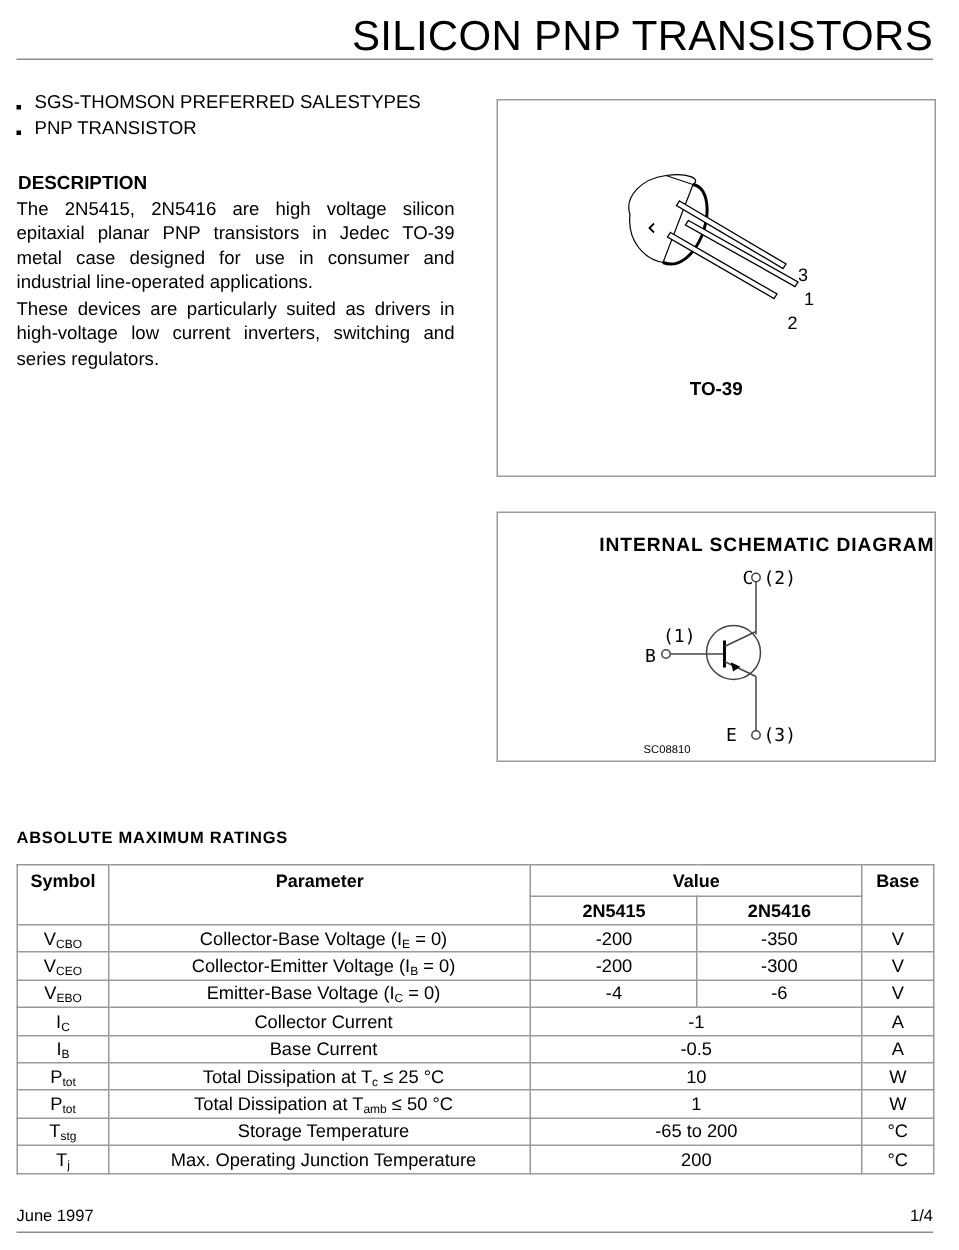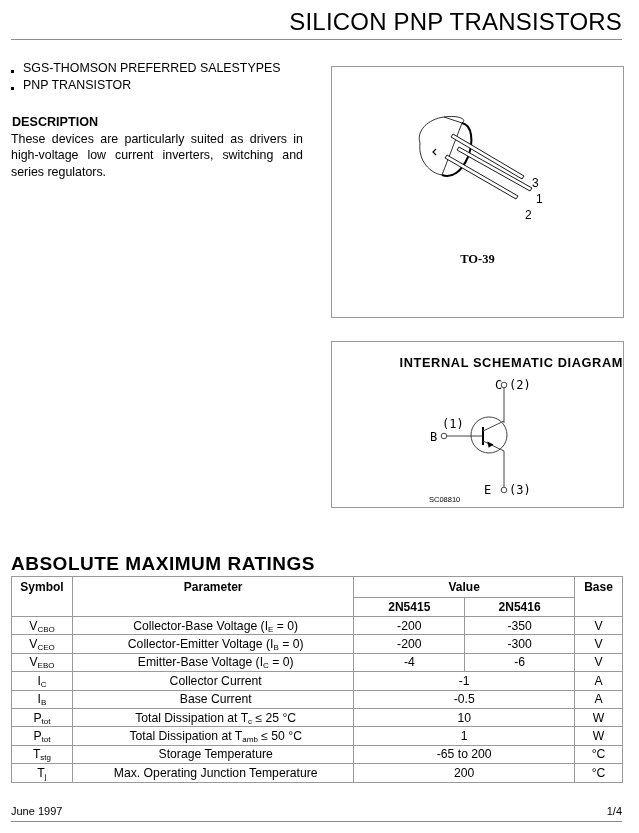--- a/index.html
+++ b/index.html
@@ -1,32 +1,32 @@
 <!DOCTYPE html>
 <html><head>
 <meta charset="utf-8">
 <style>
   html, body { margin:0; padding:0; background:#ffffff; }
   body { width:639px; height:833px; position:relative; overflow:hidden;
          font-family:"Liberation Sans", sans-serif; color:#000; }
   .abs { position:absolute; }
-  .title { right:17px; top:8px; font-size:24px; letter-spacing:0.2px; }
+  .title { right:17px; top:8px; font-size:28px; letter-spacing:0.2px; }
   .rule { left:11px; width:611px; height:1px; background:#8c8c8c; }
   .bullets { left:11px; top:60px; font-size:12.4px; line-height:17px; }
   .bullets .b { display:flex; align-items:center; }
   .bullets .sq { width:3px; height:3px; background:#000; margin-right:9px; margin-top:5px; }
   .desc { left:11px; top:113px; width:292px; font-size:12.4px; line-height:16.3px; text-align:justify; }
   .desc h3 { margin:1px; font-size:12.6px; font-weight:bold; line-height:16px; }
   .desc p { margin:0 0 2px 0; text-align:justify; }
   .box { border:1px solid #9a9a9a; background:#fff; }
   .pkg-box { left:331px; top:66px; width:291px; height:250px; }
   .sch-box { left:331px; top:341px; width:291px; height:165px; }
-  .pkg-label { position:absolute; left:0; right:0; top:185px; text-align:center; font-weight:bold; font-size:12.5px;font-family:Liberation Serif, serif; }
+  .pkg-label { position:absolute; left:0; right:0; top:185px; text-align:center; font-weight:bold; font-size:12.5px; }
   .sch-title { position:absolute; left:0; right:0; top:13px; text-align:right; font-weight:bold; font-size:12.8px; letter-spacing:0.6px; }
-  .amr { left:11px; top:553px; font-weight:bold; font-size:19px; letter-spacing:0.5px; }
+  .amr { left:11px; top:553px; font-weight:bold; font-size:11px; letter-spacing:0.5px; }
   table.rt { position:absolute; left:11px; top:576px; width:612px; border-collapse:collapse; font-size:12.2px; }
   table.rt td, table.rt th { border:1px solid #9a9a9a; padding:0; height:17.4px;text-align:center; }
   table.rt th { font-weight:bold; font-size:12px; vertical-align:top; padding-top:3px; }
   .c { text-align:center; }
   .l { text-align:left; padding-left:5px !important; }
   sub { font-size:8px; vertical-align:-2px; line-height:0; }
   .footer-date { left:11px; top:805px; font-size:11px; }
   .footer-page { right:17px; top:805px; font-size:11px; }
 </style>
 </head>
@@ -41,20 +41,21 @@
       <span>SGS-THOMSON PREFERRED SALESTYPES</span>
     </div>
   <div class="b">
       <span class="sq"></span>
       <span>PNP TRANSISTOR</span>
     </div>
 </div>
 
 <div class="abs desc">
   <h3>DESCRIPTION</h3>
+  <p>The 2N5415, 2N5416 are high voltage silicon epitaxial planar PNP transistors in Jedec TO-39 metal case designed for use in consumer and industrial line-operated applications.</p>
   <p>These devices are particularly suited as drivers in high-voltage low current inverters, switching and series regulators.</p>
 </div>
 
 <div class="abs box pkg-box">
   <svg width="291" height="250" style="position:absolute;left:0;top:0">
     <g fill="#fff" stroke="#000" stroke-width="0.8">
 
       <path d="M88,76 C84,64 96,52 112,50 L130,56 L110,108 C98,106 86,94 88,76 Z" fill="#fff"></path>
 
       <path d="M130,56 C140,58 142,74 136,90 C130,104 120,112 110,108" fill="none" stroke-width="2"></path>

